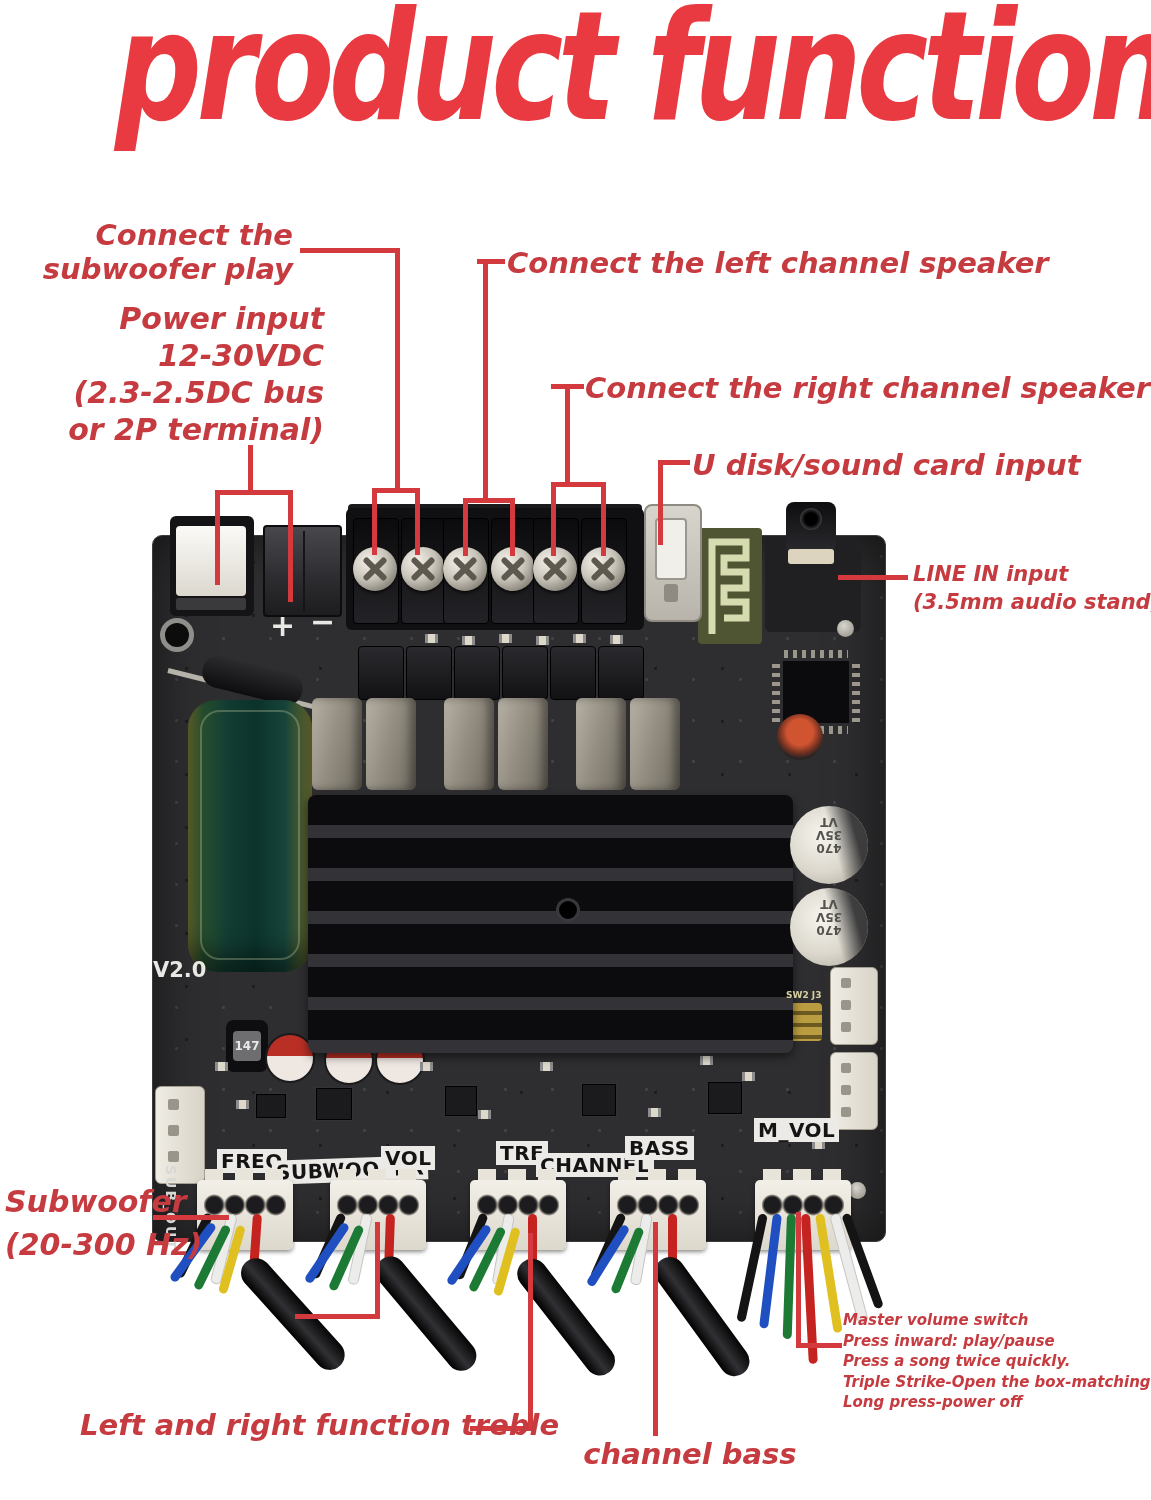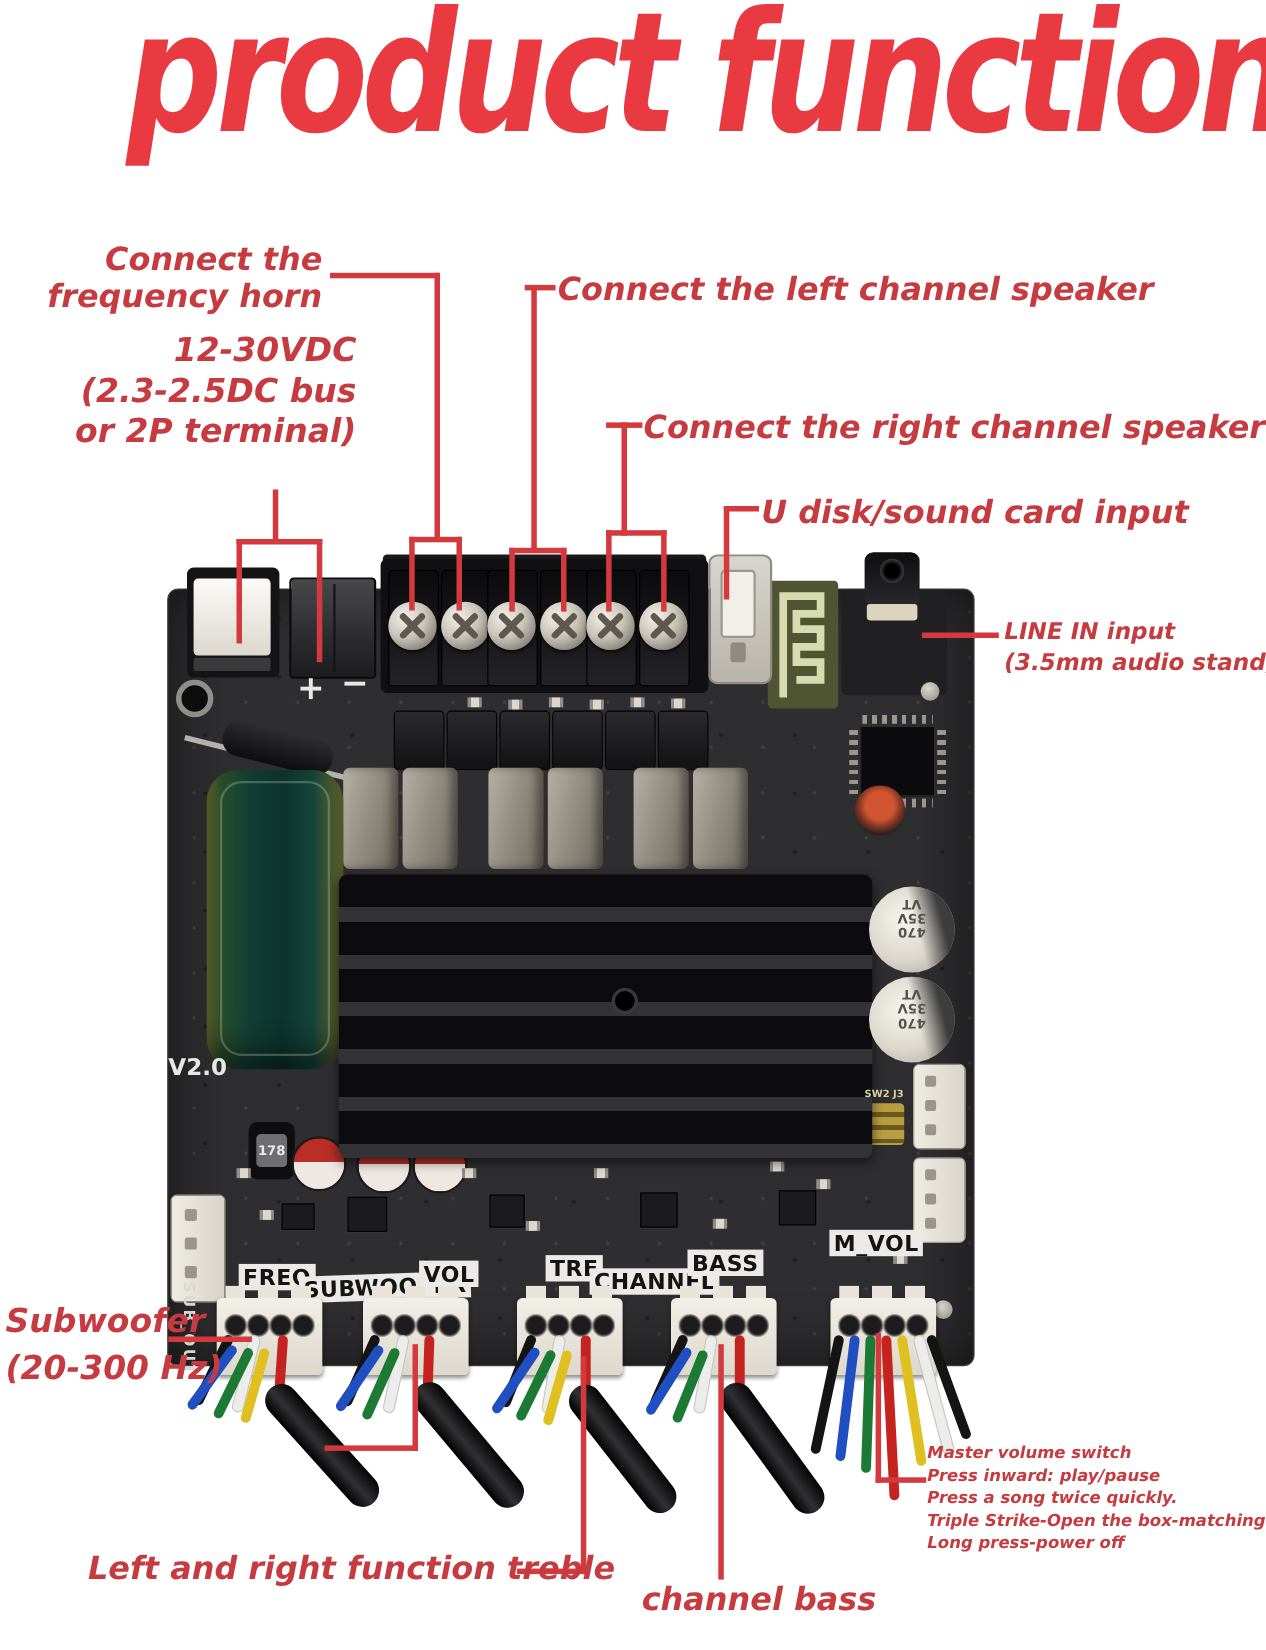--- a/index.html
+++ b/index.html
@@ -156,24 +156,25 @@
 </style>
 </head>
 <body>
 
 <div id="canvas">
 
   <div class="title">product function</div>
 
   <div class="lab right" style="right:858px;top:218px;">
     <div>Connect the</div>
-    <div>frequency horn</div>
+    <div>subwoofer play</div>
   </div>
 
   <div class="lab right" style="right:827px;top:300px;font-size:30px;line-height:37px;">
+    <div>Power input</div>
     <div>12-30VDC</div>
     <div>(2.3-2.5DC bus</div>
     <div>or 2P terminal)</div>
   </div>
 
   <div class="lab" style="left:585px;top:371px;">Connect the right channel speaker</div>
   <div class="lab" style="left:507px;top:246px;">Connect the left channel speaker</div>
   <div class="lab" style="left:692px;top:448px;">U disk/sound card input</div>
 
   <div class="lab small" style="left:913px;top:560px;">
@@ -337,21 +338,21 @@
   </div>
   <div class="sconn" style="top:1052px;">
     <i style="top:10px;"></i>
       <i style="top:32px;"></i>
       <i style="top:54px;"></i>
   </div>
   <div class="cmp gold"></div>
   <div class="wsilk" style="left:786px;top:990px;font-size:9px;color:#d8cfa0;">SW2 J3</div>
 
   <div class="cmp ind101">
-      <span>178</span>
+      <span>147</span>
     </div>
   <div class="rcap" style="left:265px;top:1033px;"></div>
   <div class="rcap" style="left:324px;top:1035px;"></div>
   <div class="rcap" style="left:375px;top:1035px;"></div>
   <div class="chip" style="left:316px;top:1088px;width:34px;height:30px;"></div>
   <div class="chip" style="left:445px;top:1086px;width:30px;height:28px;"></div>
   <div class="chip" style="left:582px;top:1084px;width:32px;height:30px;"></div>
   <div class="chip" style="left:708px;top:1082px;width:32px;height:30px;"></div>
   <div class="chip" style="left:256px;top:1094px;width:28px;height:22px;"></div>
 

